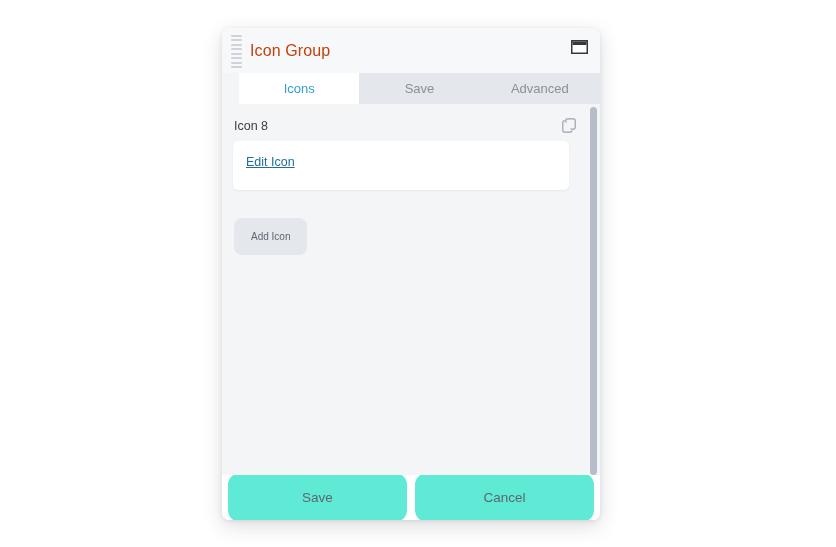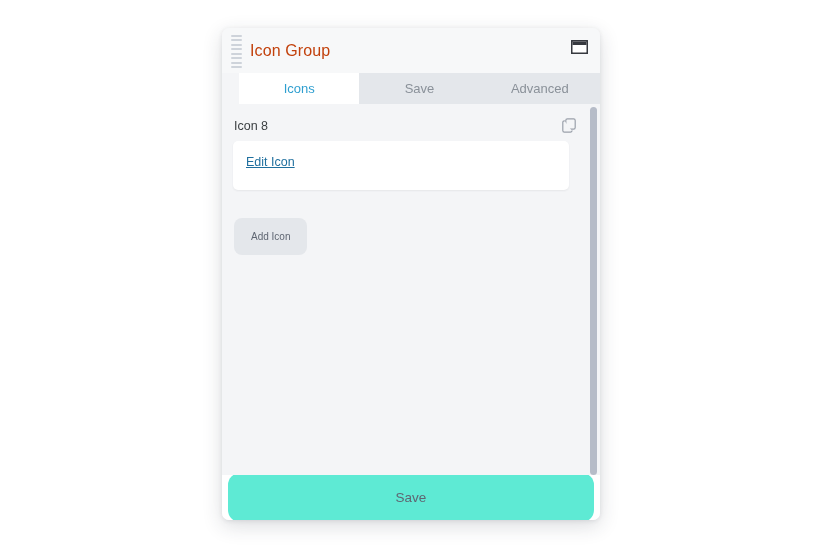--- a/index.html
+++ b/index.html
@@ -274,16 +274,17 @@
         <button class="add-btn">Add Icon</button>
       </div>
 
       <div class="scrolltrack">
         <div class="scrollthumb"></div>
       </div>
     </div>
 
     <div class="footer">
       <button class="btn">Save</button>
+      <button class="btn">Cancel</button>
     </div>
 
   </div>
 </div>
 
 </body></html>

